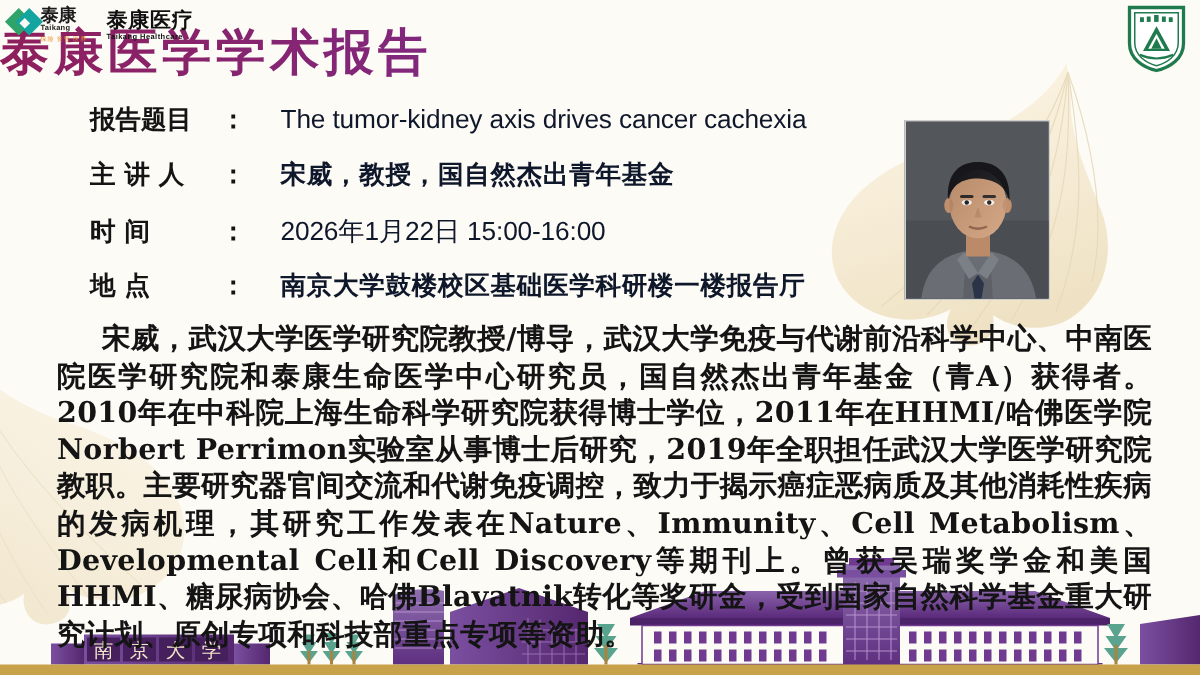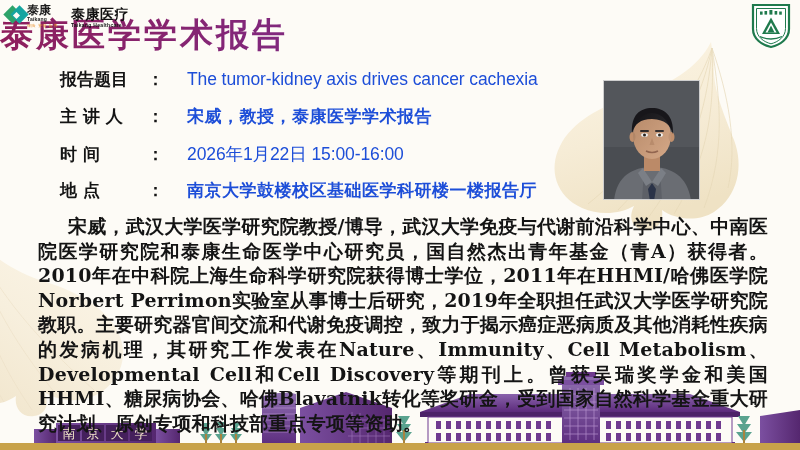--- a/index.html
+++ b/index.html
@@ -108,21 +108,21 @@
     gap: 23px;
   }
   .info-label {
     font-family: "DejaVu Serif", serif;
     font-size: 17px; font-weight: bold; color: #141414;
     width: 104px;
     display: flex; justify-content: space-between;
   }
   .info-label .colon { margin-left: 1px; }
   .info-value {
-    font-size: 17.5px; color: #1d4ed8;
+    font-size: 17.5px; color: #0f172a;
     font-family: "Liberation Sans", sans-serif;
     letter-spacing: -0.1px;
     text-align: right;
   }
   .info-value.cn {
     font-family: "DejaVu Serif", serif;
     font-weight: bold; font-size: 17px;
     letter-spacing: .5px;
   }
 
@@ -263,21 +263,21 @@
           <span class="colon">：</span>
       </span>
       <span class="info-value">The tumor-kidney axis drives cancer cachexia</span>
     </div>
 
     <div class="info-row">
       <span class="info-label">
         <span>主  讲  人</span>
           <span class="colon">：</span>
       </span>
-      <span class="info-value cn">宋威，教授，泰康医学学术报告</span>
+      <span class="info-value cn">宋威，教授，国自然杰出青年基金</span>
     </div>
 
     <div class="info-row">
       <span class="info-label">
         <span>时      间</span>
           <span class="colon">：</span>
       </span>
       <span class="info-value">2026年1月22日 15:00-16:00</span>
     </div>
 

